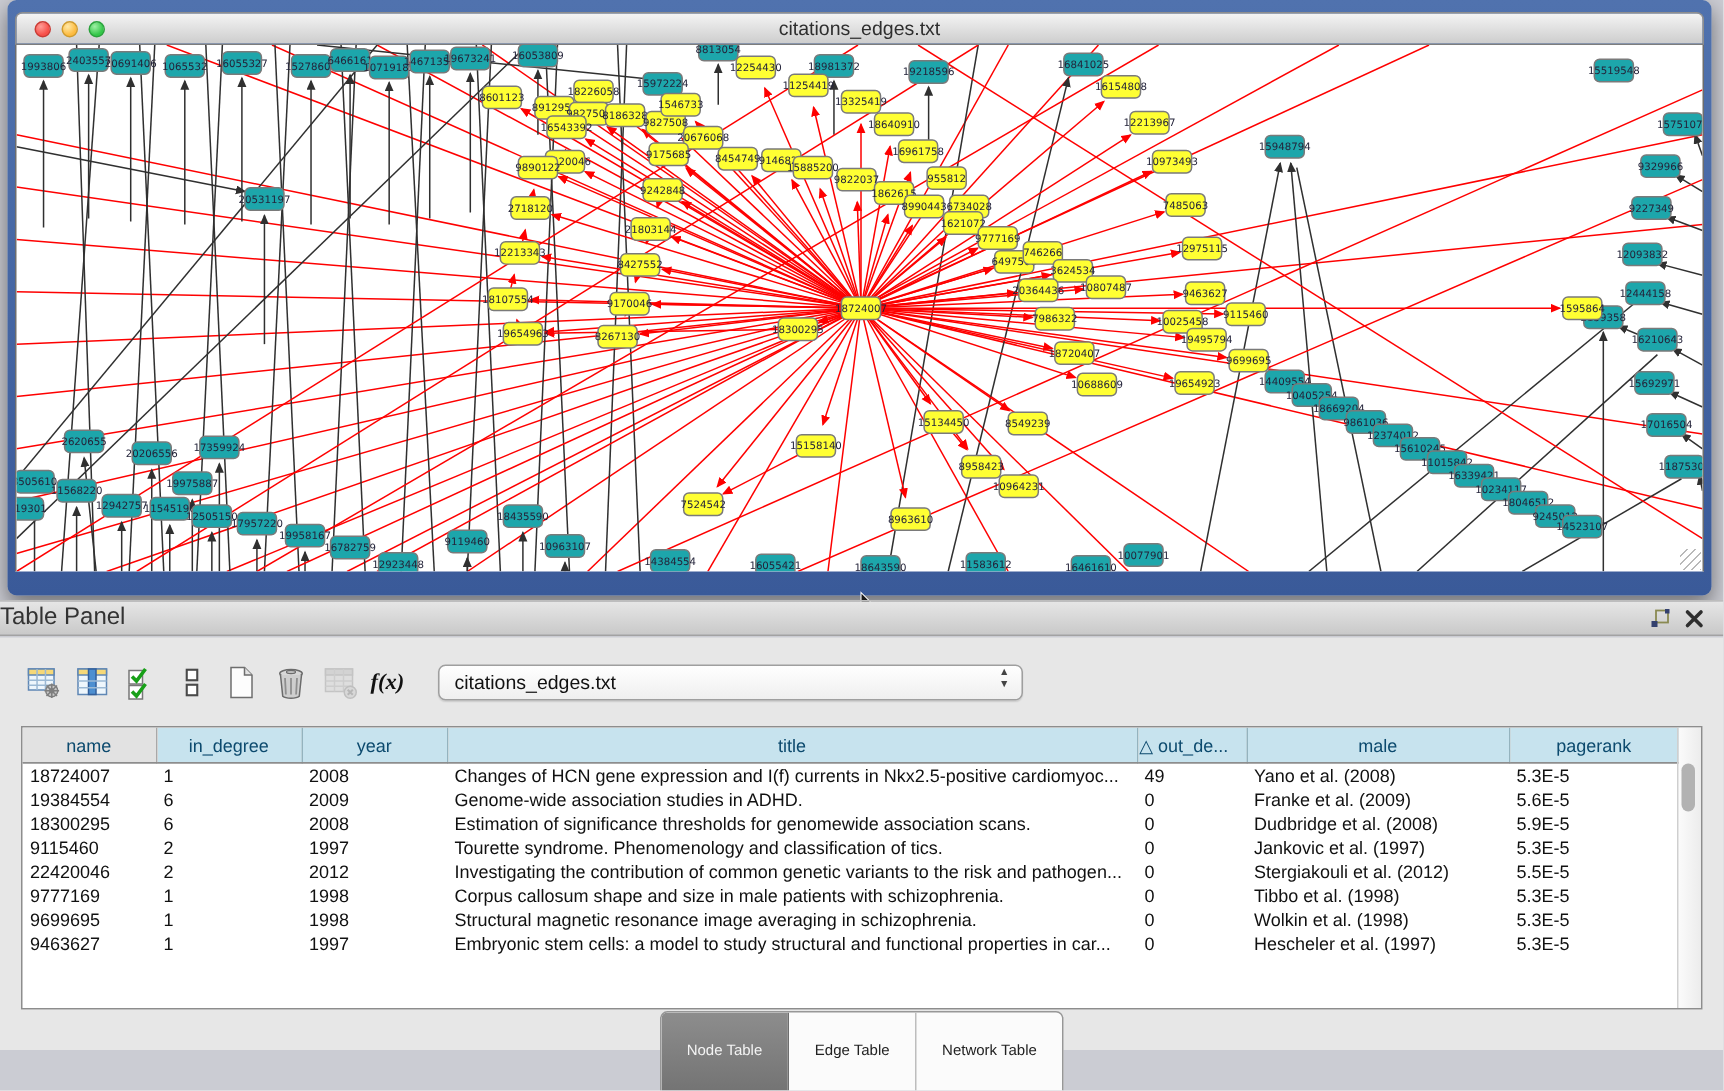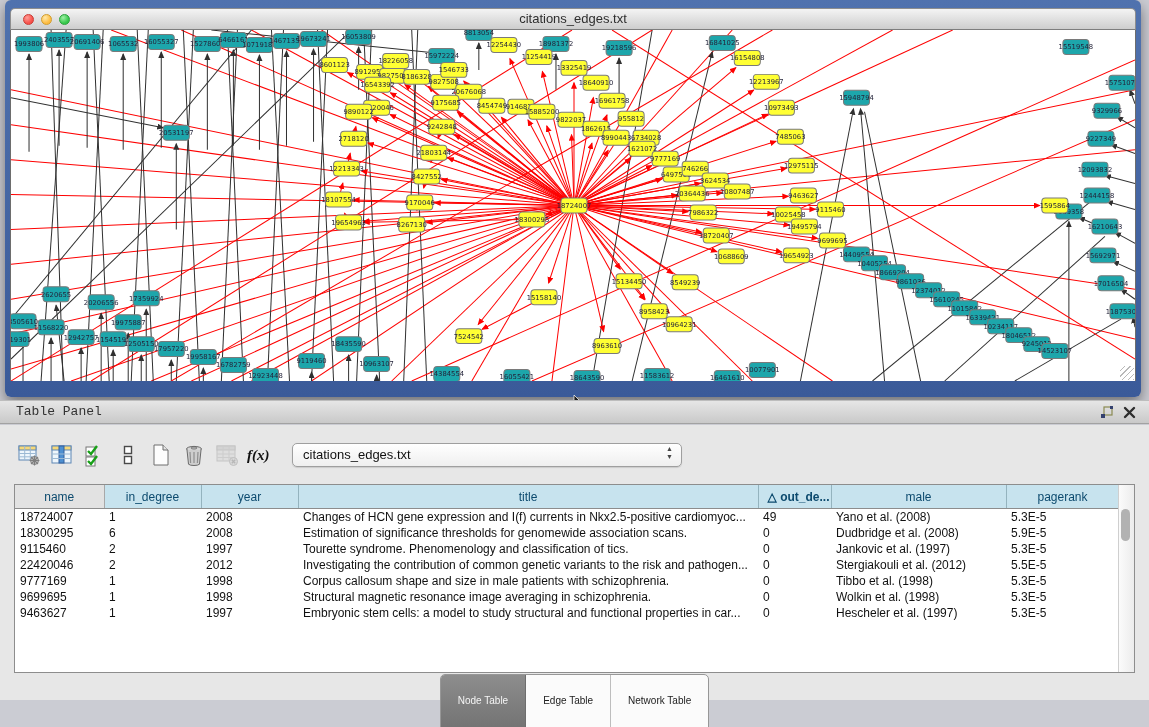--- a/index.html
+++ b/index.html
@@ -20,21 +20,21 @@
   .light.green{left:48px;background:radial-gradient(circle at 35% 30%,#9ff0a5,#34c749 65%);border:1px solid #2aa23c;}
   .canvas{position:absolute;left:5px;right:5px;top:30px;bottom:16px;background:#fff;
     border-left:1px solid #6d6d6d;border-right:1px solid #6d6d6d;overflow:hidden;}
   .canvas svg{display:block;width:100%;height:100%;}
   .grip{position:absolute;right:1px;bottom:1px;width:14px;height:14px;
     background:repeating-linear-gradient(135deg,transparent 0 3px,#b9b9b9 3px 4px);}
 
   
   .panel-bar{position:absolute;top:400px;left:0;width:100%;height:24px;box-sizing:border-box;
     background:linear-gradient(#e6e6e6,#c9c9c9);border-top:1px solid #bdbdbd;border-bottom:1px solid #a2a2a2;}
-  .panel-bar .ptitle{position:absolute;left:16px;line-height:22px;font-size:13px;color:#333;font-family:Liberation Mono, monospace;}
+  .panel-bar .ptitle{position:absolute;left:0;line-height:22px;font-size:16px;color:#333;}
   .panel-icon{position:absolute;top:4px;width:15px;height:15px;cursor:default;}
   .panel-icon.float{right:34px;}
   .panel-icon.close{right:12px;}
 
   .panel-body{position:absolute;top:425px;left:0;width:100%;height:275px;background:#e7e7e7;}
 
   .toolbar{position:absolute;top:15px;left:16px;height:30px;display:flex;align-items:center;gap:7px;}
   .tb-icon{width:26px;height:26px;display:flex;align-items:center;justify-content:center;}
   .fx{font-family:"Liberation Serif",serif;font-style:italic;font-weight:bold;font-size:15px;color:#111;width:30px;}
   .combo{position:relative;width:390px;height:24px;margin-left:8px;box-sizing:border-box;
@@ -637,36 +637,45 @@
             <col style="width:73px">
             <col style="width:175px">
             <col style="width:113px">
         </colgroup>
         <thead>
             <tr id="thead-row">
               <th class="c0 first">name</th>
               <th class="c1">in_degree</th>
               <th class="c2">year</th>
               <th class="c3">title</th>
-              <th class="c4" style="text-align: right; font-weight: bold;">△ out_de...</th>
+              <th class="c4" style="text-align: left;">△ out_de...</th>
               <th class="c5">male</th>
               <th class="c6">pagerank</th>
             </tr>
           </thead>
         <tbody id="tbody">
             <tr>
               <td>18724007</td>
               <td>1</td>
               <td>2008</td>
               <td>Changes of HCN gene expression and I(f) currents in Nkx2.5-positive cardiomyoc...</td>
               <td>49</td>
               <td>Yano et al. (2008)</td>
               <td>5.3E-5</td>
             </tr>
             <tr>
+              <td>19384554</td>
+              <td>6</td>
+              <td>2009</td>
+              <td>Genome-wide association studies in ADHD.</td>
+              <td>0</td>
+              <td>Franke et al. (2009)</td>
+              <td>5.6E-5</td>
+            </tr>
+            <tr>
               <td>18300295</td>
               <td>6</td>
               <td>2008</td>
               <td>Estimation of significance thresholds for genomewide association scans.</td>
               <td>0</td>
               <td>Dudbridge et al. (2008)</td>
               <td>5.9E-5</td>
             </tr>
             <tr>
               <td>9115460</td>

